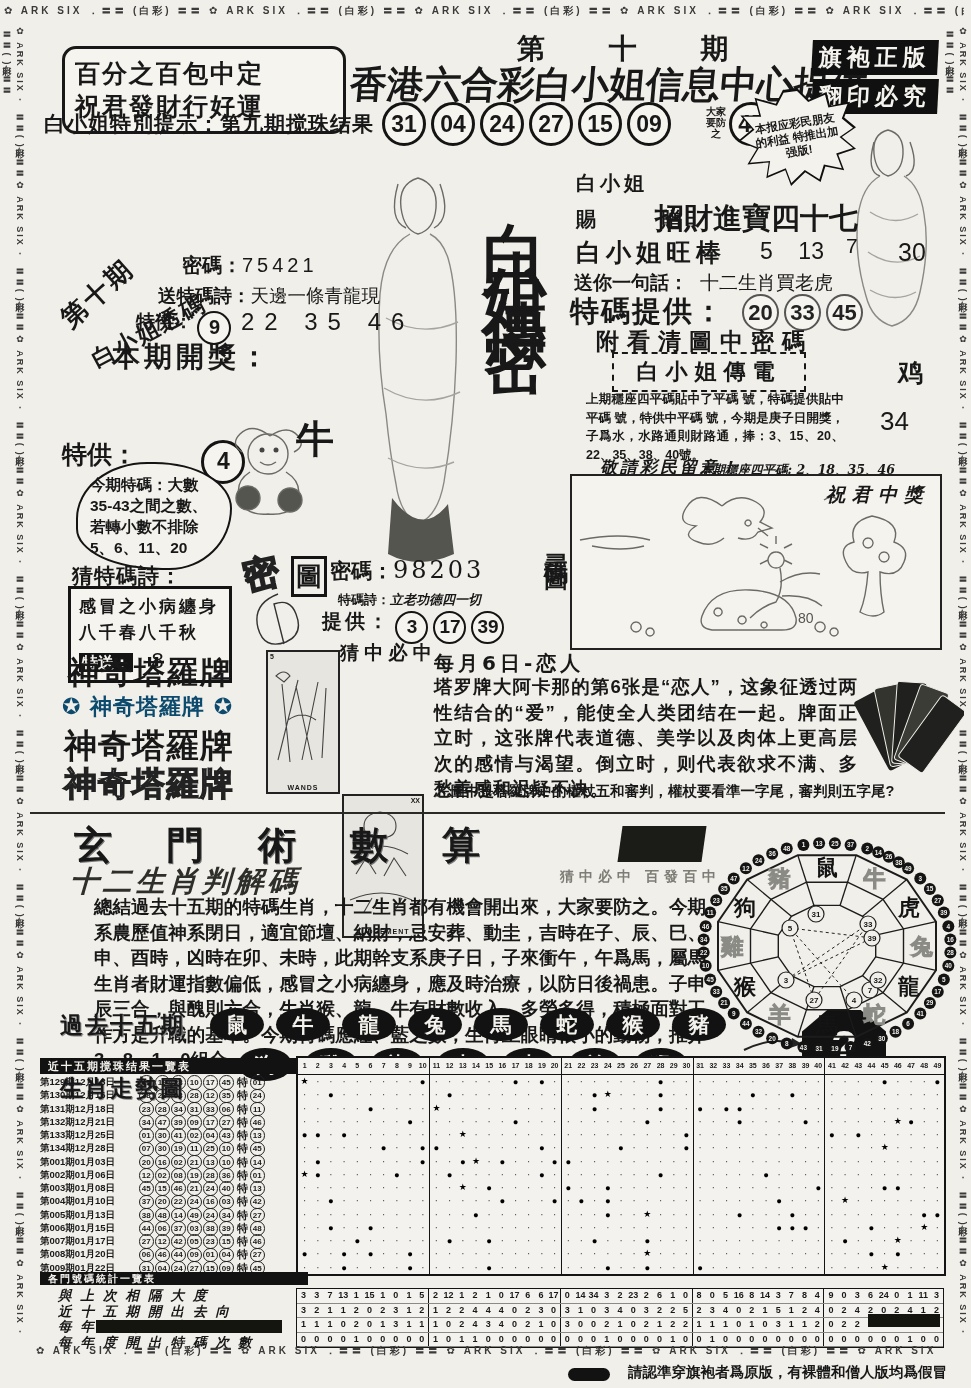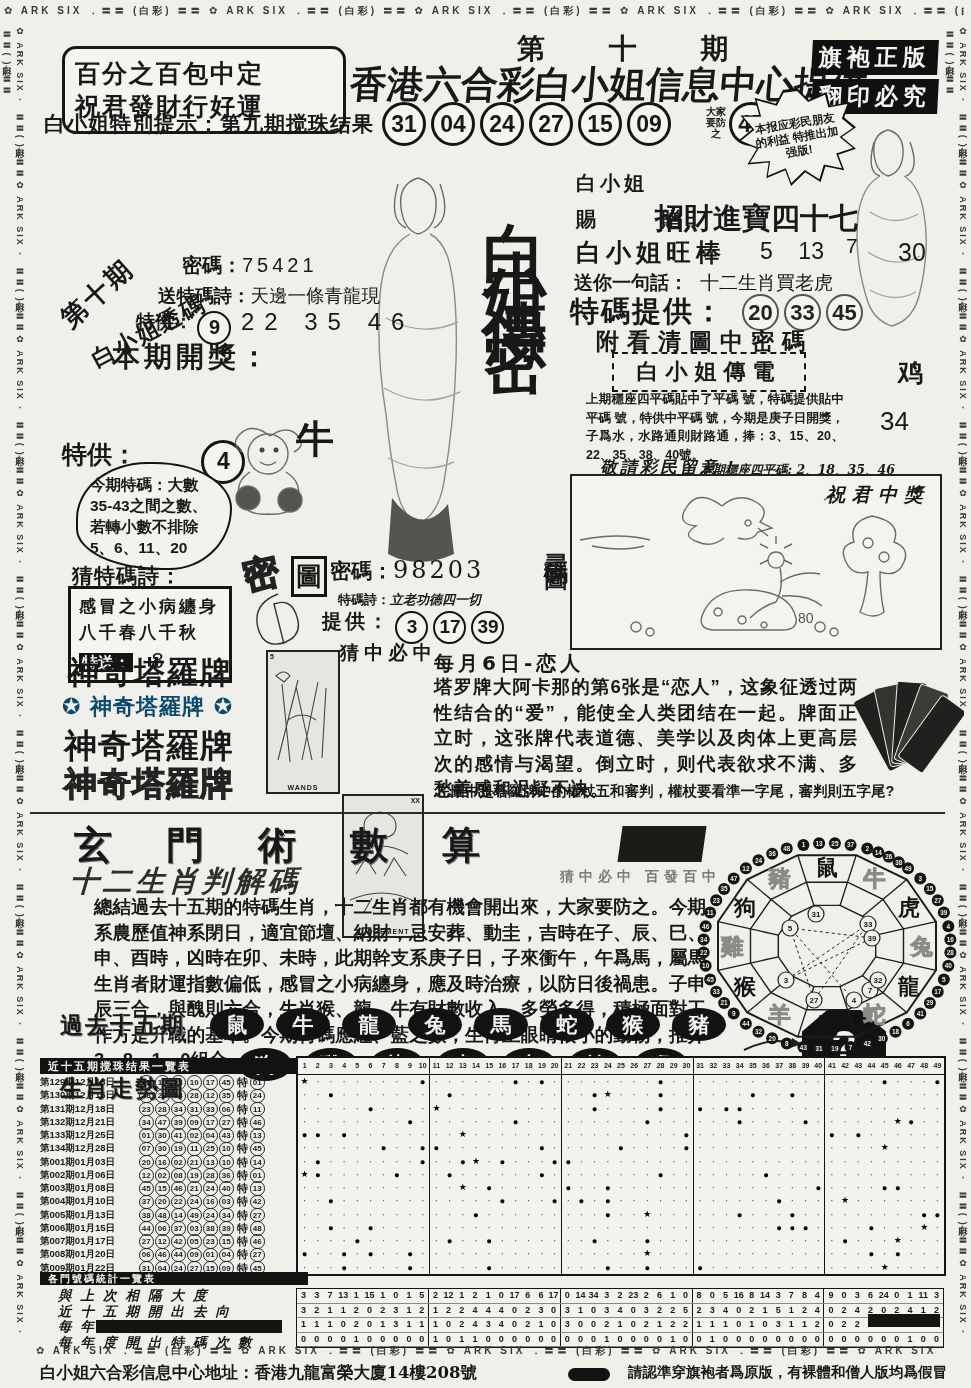--- a/index.html
+++ b/index.html
@@ -1611,17 +1611,16 @@
           <span class="sc">0</span>
           <span class="sc">1</span>
           <span class="sc">0</span>
           <span class="sc">0</span>
         </div>
       </div>
   </div>
   <div class="abs" style="left:868px;top:1314px;width:72px;height:13px;background:#15150f;"></div>
 
   <div class="abs strip-h" style="left:36px;top:1344px;width:905px;height:16px;">✿ ARK SIX ．〓〓 (白彩) 〓〓 ✿ ARK SIX ．〓〓 (白彩) 〓〓 ✿ ARK SIX ．〓〓 (白彩) 〓〓 ✿ ARK SIX ．〓〓 (白彩) 〓〓 ✿ ARK SIX ．〓〓 (白彩) 〓〓 ✿ ARK SIX ．〓〓 (白彩) 〓〓 </div>
-  <div class="abs b" style="left:40px;top:1362px;font-size:16.5px;white-space:nowrap;font-family:'DejaVu Serif','Liberation Serif',serif;">白小姐六合彩信息中心地址：香港九龍富榮大廈14樓208號</div>
   <div class="abs" style="left:568px;top:1368px;width:42px;height:13px;background:#121212;border-radius:8px;"></div>
   <div class="abs b" style="left:628px;top:1363px;font-size:14.5px;white-space:nowrap;font-family:'DejaVu Serif','Liberation Serif',serif;">請認準穿旗袍者爲原版，有裸體和僧人版均爲假冒</div>
 
 </div>
 
 </body></html>

